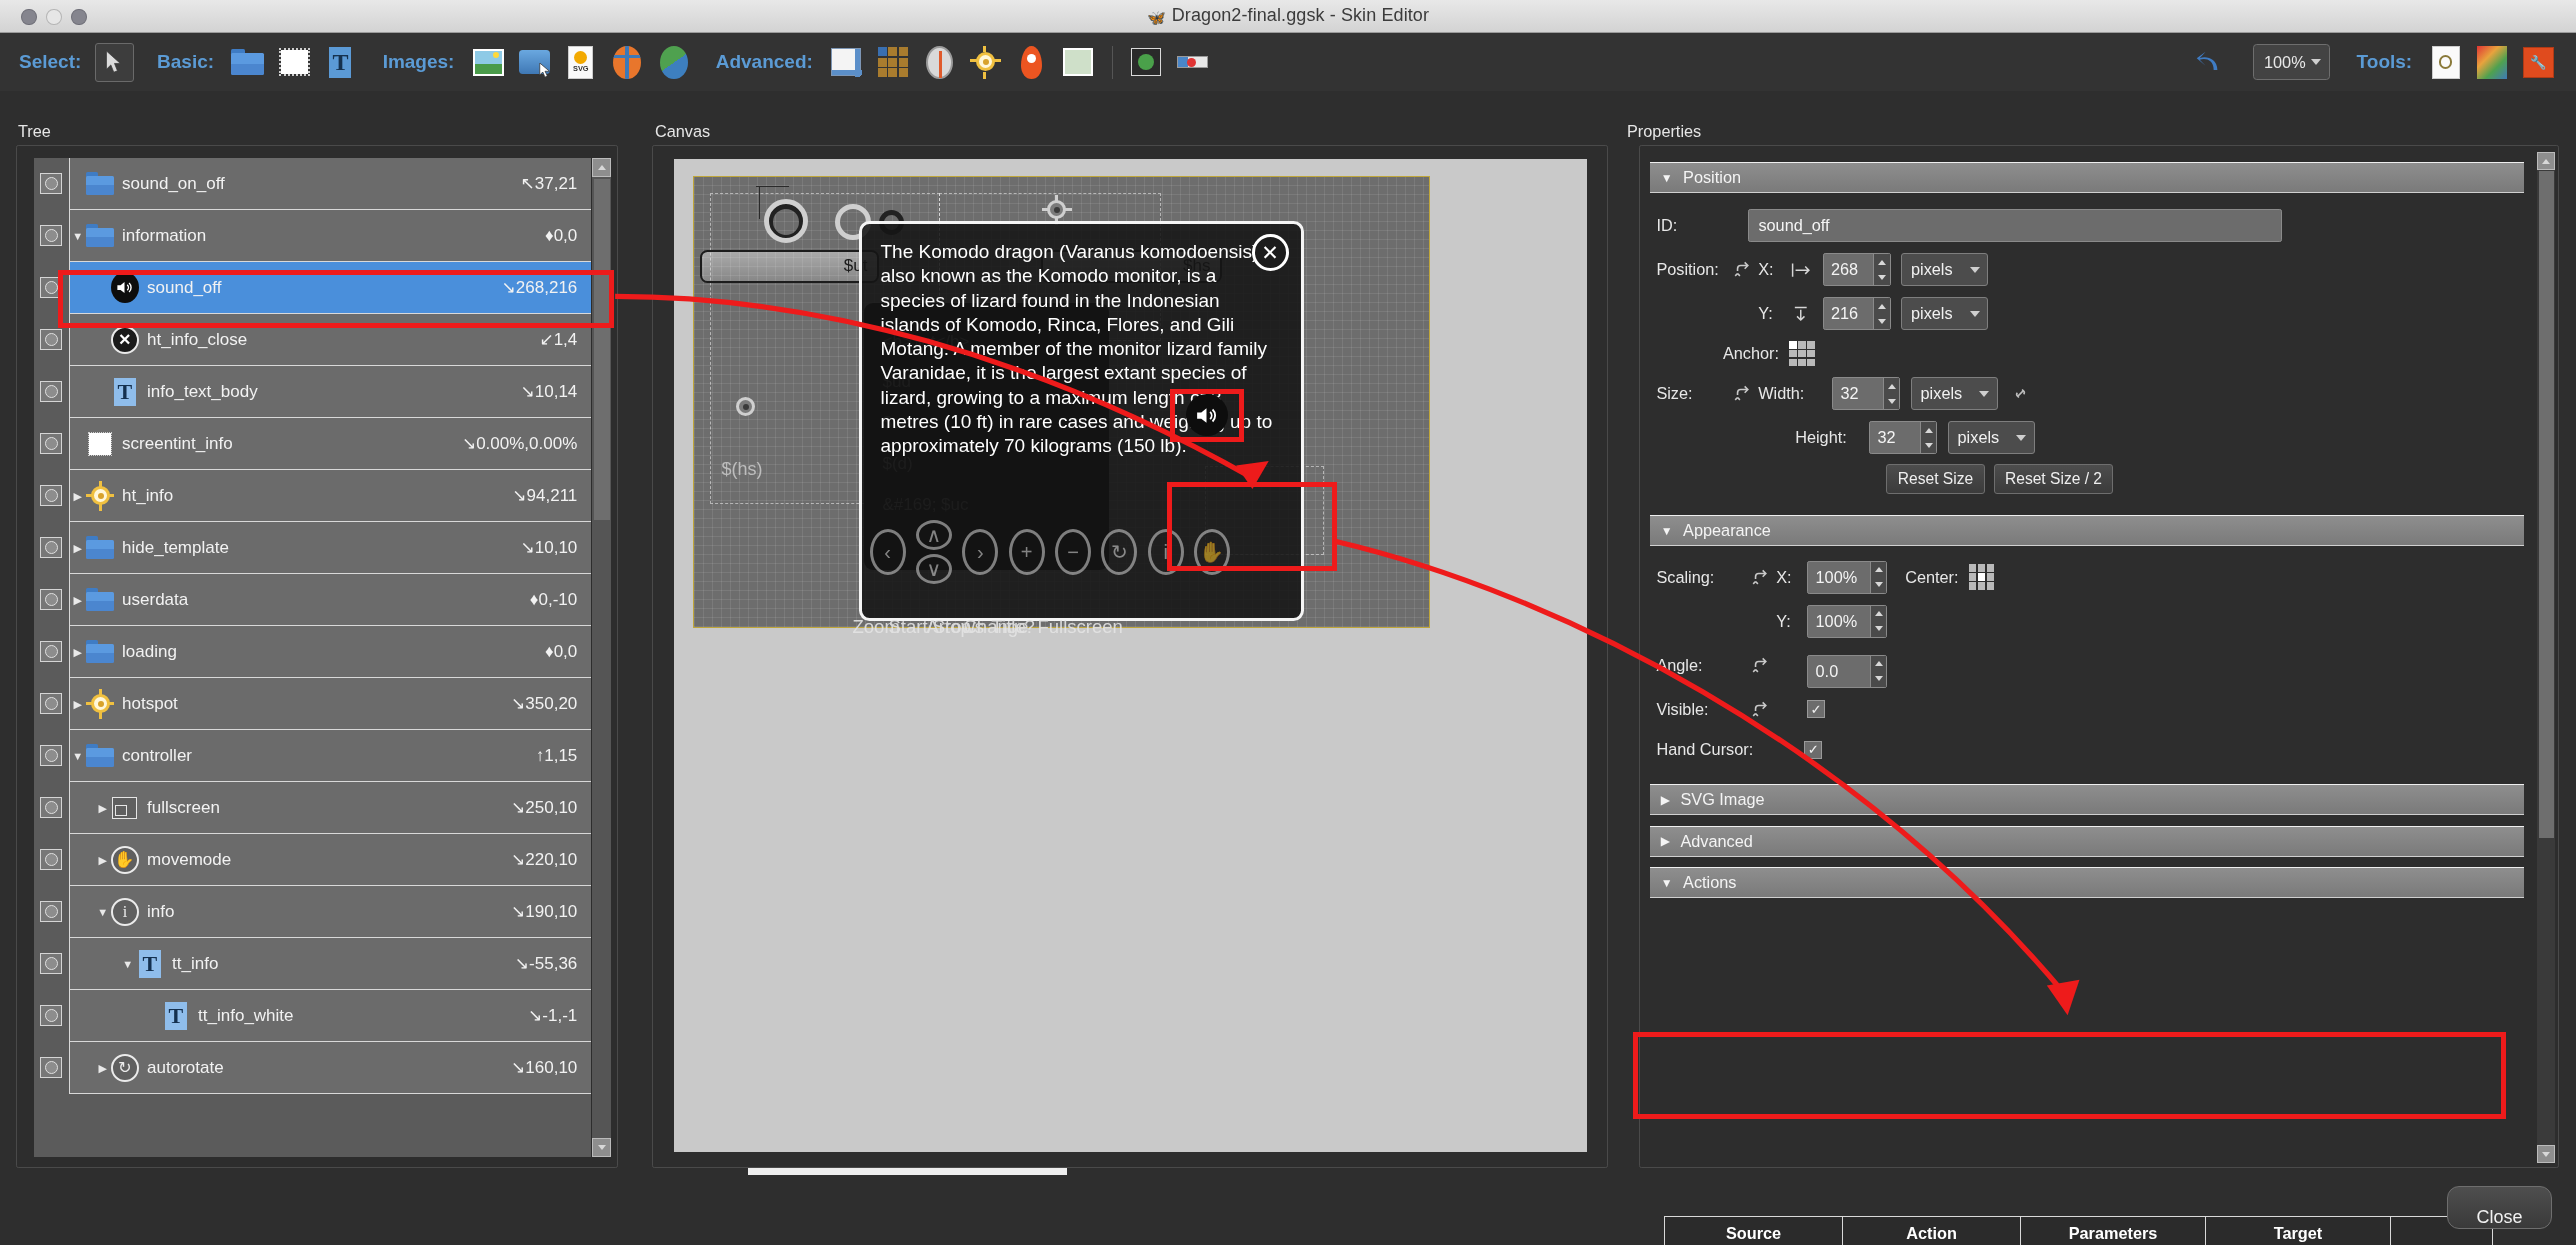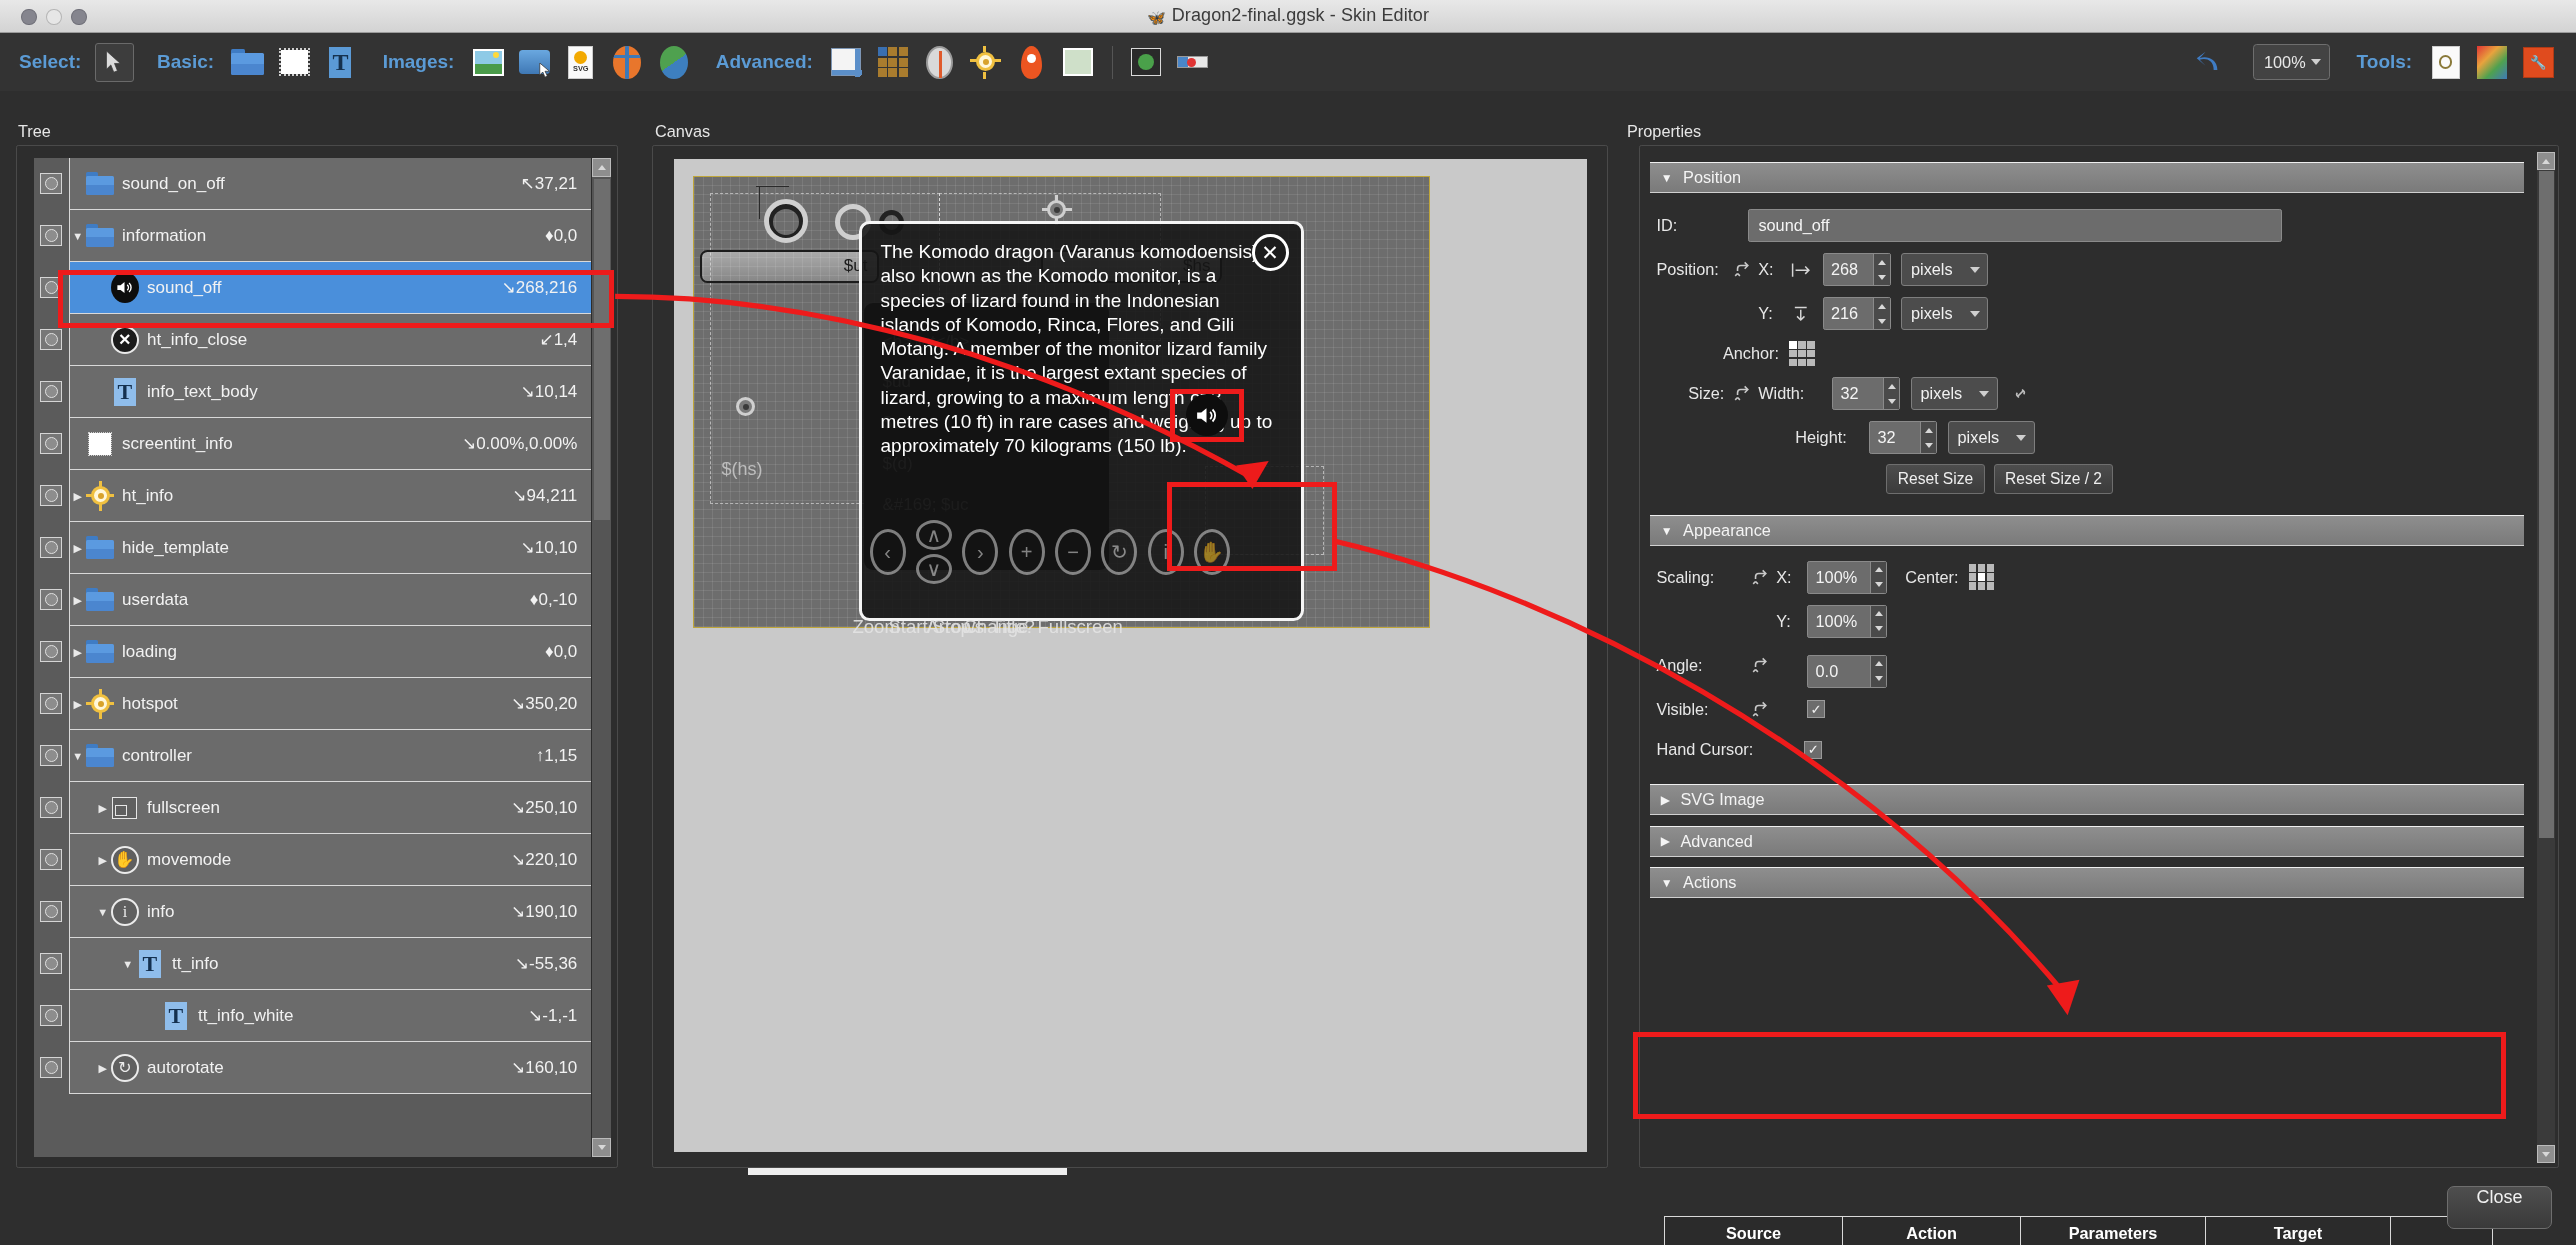--- a/index.html
+++ b/index.html
@@ -249,23 +249,23 @@
   .at-c1 { width: 178px; } .at-c2 { width: 178px; }
   .at-c3 { width: 185px; } .at-c4 { width: 185px; }
   #props-vscroll { position: absolute; right: 3px; top: 6px; width: 18px; height: 1011px; background: #3a3a3a; }
   #props-vscroll .sc-btn { background: #8e8e8e; width: 18px; height: 18px; }
   #props-hscroll { position: absolute; left: 748px; top: 1168px; width: 319px; height: 7.4px; background: #eee; }
 
   
   #close-button {
     position: absolute; right: 24px; bottom: 16.3px; width: 105px; height: 43px;
     background: linear-gradient(to bottom, #4e4e4e, #3a3a3a);
-    border: 0.7px solid #6e6e6e; border-radius: 7px;
+    border: 0.7px solid #6e6e6e; border-radius: 12px;
     color: #f1f1f1; font-size: 18px;
-    display: flex; align-items: flex-start; justify-content: center;
+    display: flex; align-items: flex-end; justify-content: center;
   }
 
   
   #overlay { position: absolute; left: 0; top: 0; width: 2576px; height: 1245px;
     pointer-events: none; }
   .redbox { position: absolute; border: 5.2px solid #ee1b1b; }
 </style>
 </head>
 <body>
 
@@ -836,21 +836,21 @@
           <div></div>
           <div></div>
           <div></div>
           <div></div>
           <div></div>
           <div></div>
       </div>
     </div>
 
     <div class="prow">
-      <div class="plabel" style="width:68px;text-align:right;">Size:</div>
+      <div class="plabel" style="width:68px;">Size:</div>
       <svg class="swirl" viewBox="0 0 24 24">
           <path d="M16,3 l4,4 l-4,4 M20,7 h-9 a4,4 0 00-4,4 v3 M7,17 l-3,3 M7,17 l3,3" stroke="#c9c9c9" stroke-width="2" fill="none"></path>
         </svg>
       <div class="plabel" style="width:74px;">Width:</div>
       <div class="spin" style="width:68px;">
         <span>32</span>
         <div class="arrows">
             <div class="tri-up"></div>
             <div class="tri-dn"></div>
           </div>

